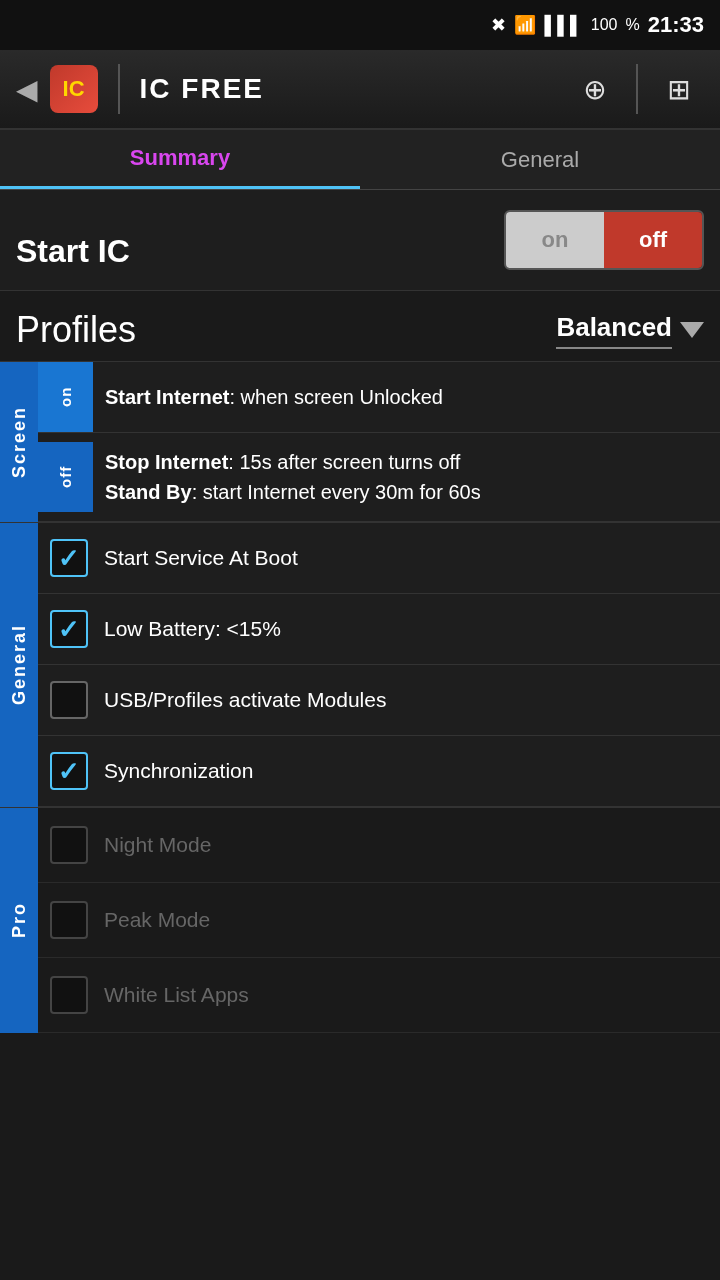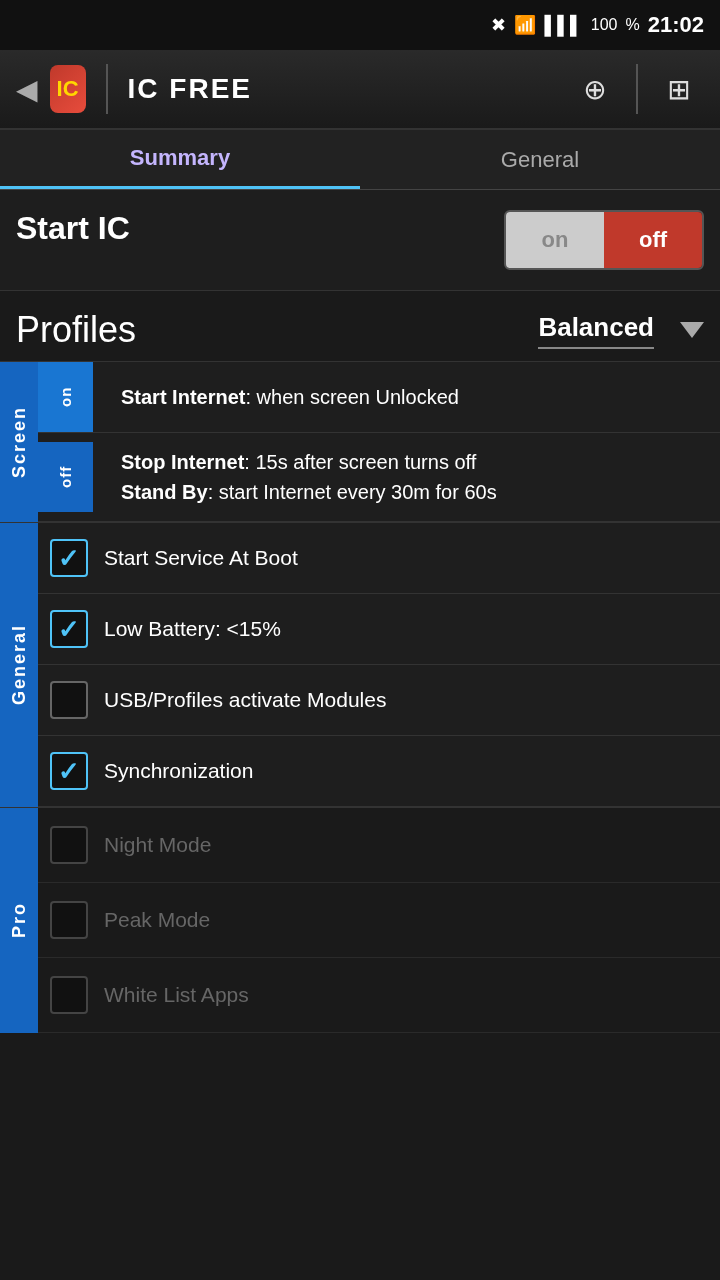--- a/index.html
+++ b/index.html
@@ -42,21 +42,21 @@
       align-items: center;
       padding: 0 16px;
       gap: 12px;
     }
     .back-btn {
       color: #aaa;
       font-size: 28px;
       cursor: pointer;
     }
     .app-logo {
-      width: 36px;
+      width: 48px;
       height: 48px;
       background: linear-gradient(135deg, #c0392b, #e74c3c);
       border-radius: 8px;
       display: flex;
       align-items: center;
       justify-content: center;
       font-size: 22px;
       font-weight: bold;
       color: #FFD700;
     }
@@ -99,31 +99,31 @@
     .tab {
       flex: 1;
       display: flex;
       align-items: center;
       justify-content: center;
       font-size: 22px;
       cursor: pointer;
       color: #aaa;
     }
     .tab.active {
-      color: #c4b5fd;
+      color: #d946ef;
       font-weight: bold;
       border-bottom: 3px solid #4fc3f7;
     }
 
     
     .start-ic-section {
       background: #1e1e1e;
       padding: 20px 16px;
       display: flex;
-      align-items: flex-start;
+      align-items: flex-end;
       justify-content: space-between;
       border-bottom: 1px solid #333;
     }
     .start-ic-label {
       font-size: 32px;
       font-weight: bold;
       color: #fff;
     }
     .toggle-switch {
       display: flex;
@@ -164,21 +164,21 @@
       align-items: center;
       justify-content: space-between;
     }
     .profiles-label {
       font-size: 36px;
       color: #fff;
     }
     .profiles-value {
       display: flex;
       align-items: center;
-      gap: 26px;
+      gap: 8px;
     }
     .profiles-value-text {
       font-size: 26px;
       font-weight: bold;
       color: #fff;
       border-bottom: 2px solid #888;
       padding-bottom: 4px;
     }
     .dropdown-arrow {
       width: 0;
@@ -228,21 +228,21 @@
       background: #1565c0;
       color: #fff;
       writing-mode: vertical-rl;
       transform: rotate(180deg);
       letter-spacing: 1px;
     }
     .row-badge.on { background: #1976d2; }
     .row-badge.off { background: #1565c0; }
     .row-content {
       flex: 1;
-      padding: 14px 28px;
+      padding: 14px 12px;
       font-size: 20px;
       color: #fff;
       line-height: 1.5;
     }
     .row-content strong { font-weight: bold; }
 
     
     .general-section {
       display: flex;
       background: #1e1e1e;
@@ -350,21 +350,21 @@
 
     <span style="font-size:18px;color:#fff;">✖</span>
 
     <span style="font-size:18px;color:#fff;">📶</span>
 
     <span style="font-size:18px;color:#fff;">▌▌▌</span>
 
     <span style="font-size:16px;color:#fff;">100</span>
       <span style="font-size:16px;color:#fff;">%</span>
 
-    <span class="status-time">21:02</span>
+    <span class="status-time">21:33</span>
   </div>
 </div>
 
 <div class="top-bar">
   <span class="back-btn">◀</span>
   <div class="app-logo">IC</div>
   <div class="divider-v"></div>
   <span class="app-title">IC FREE</span>
   <div class="top-actions">
     <div class="icon-btn">⊕</div>

